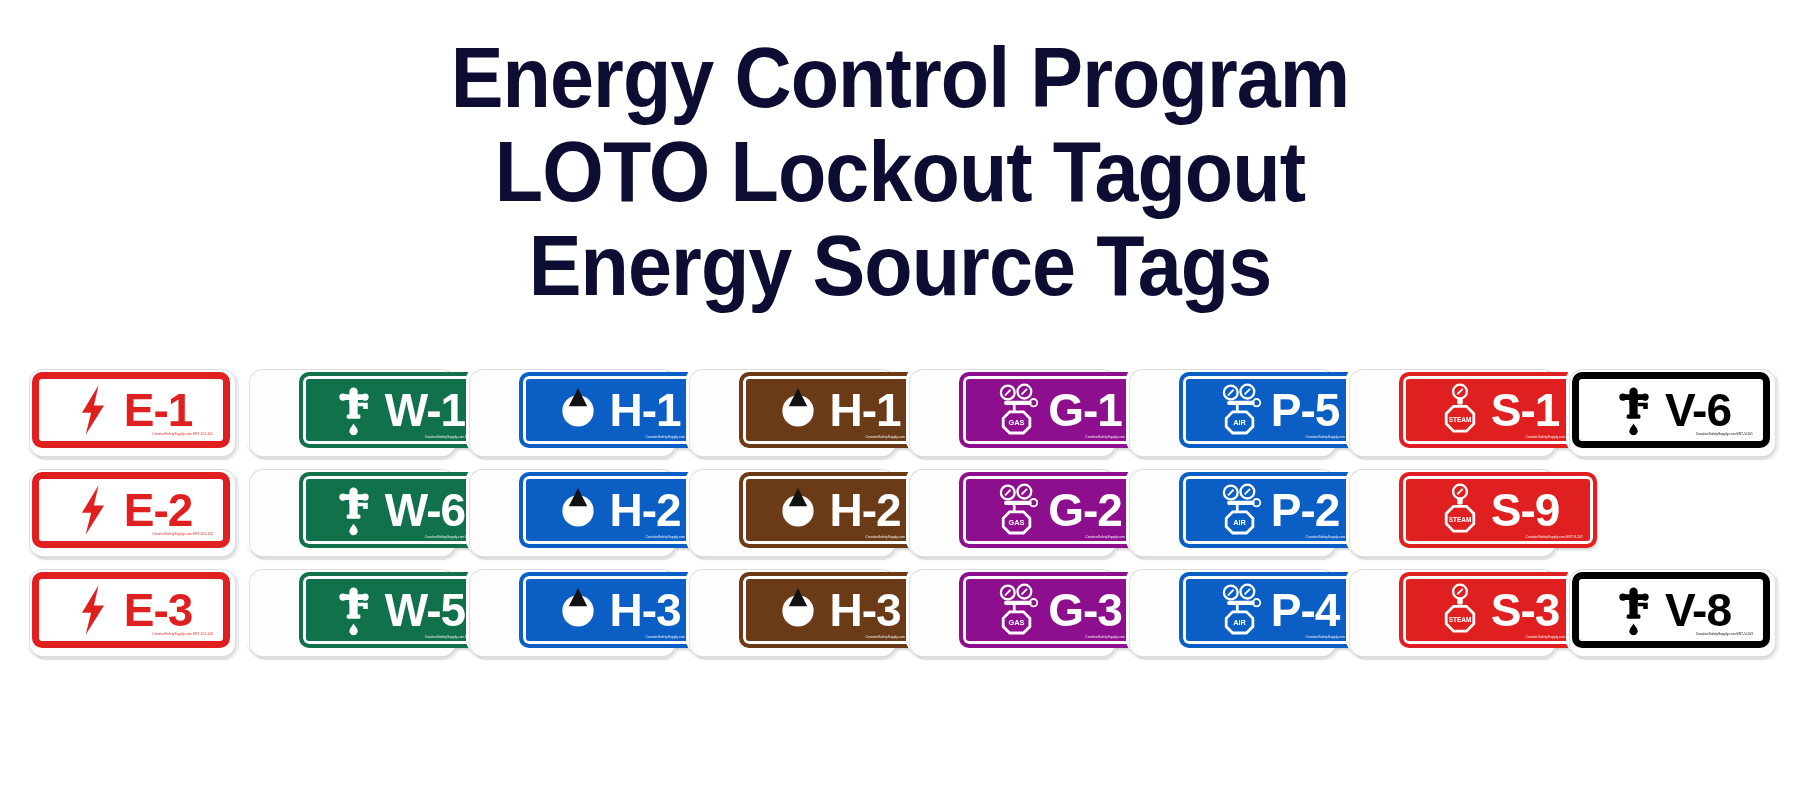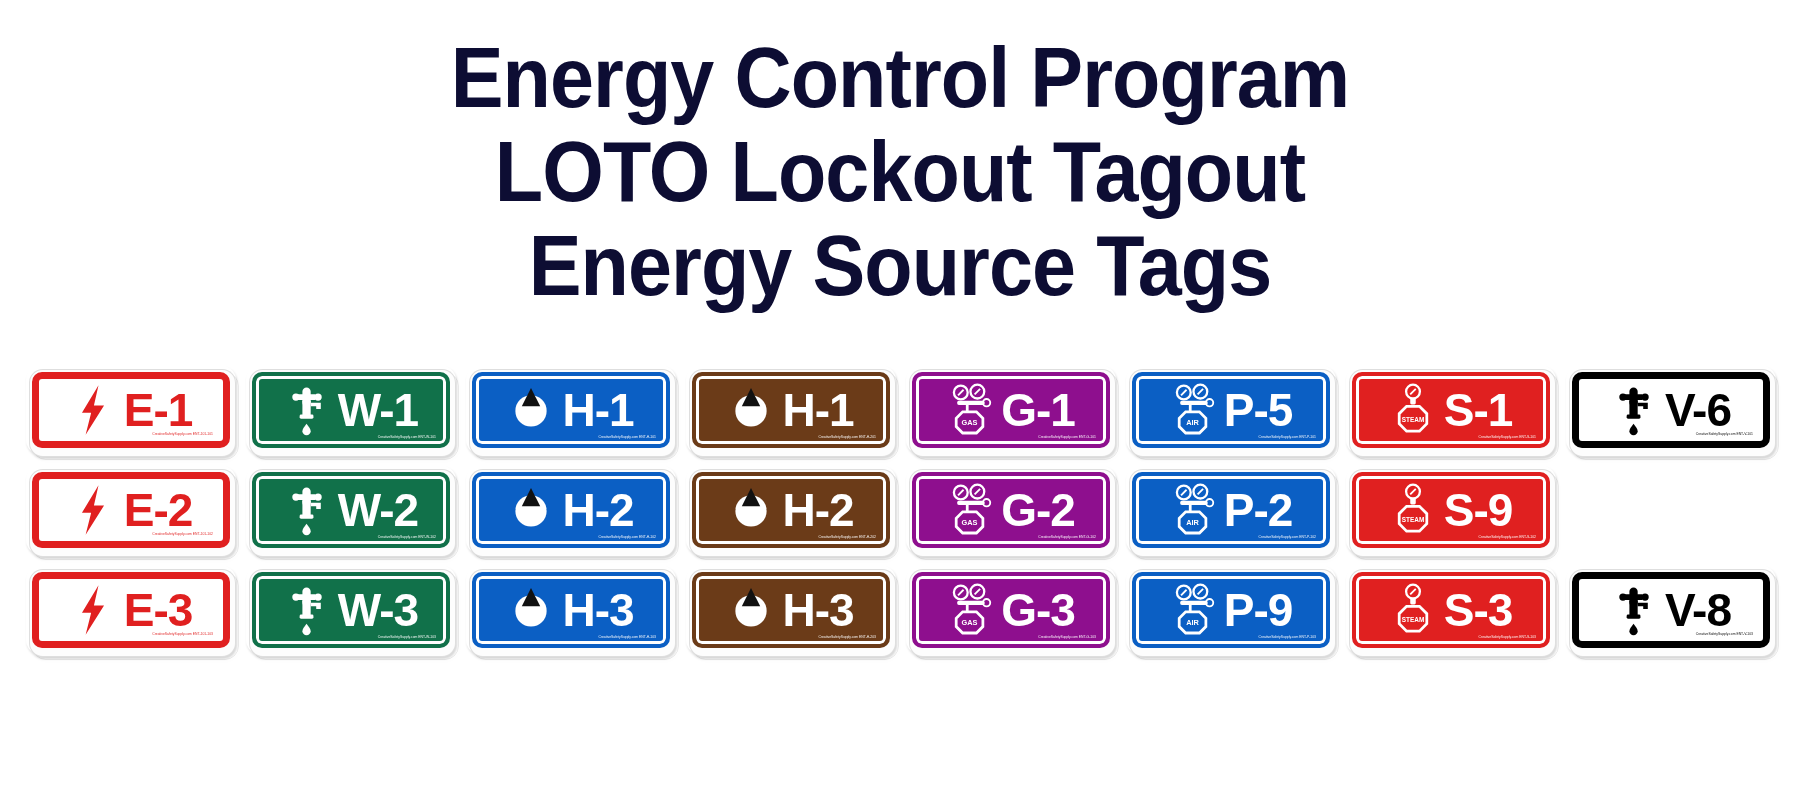--- a/index.html
+++ b/index.html
@@ -100,20 +100,21 @@
     justify-content: center;
     column-gap: 8px;
     overflow: hidden;
   }
 
   
   .tag-inner.solid {
     border: 4px solid var(--tagcolor);
     background: var(--tagcolor);
     box-shadow: inset 0 0 0 3px #ffffff;
+    margin-left: 47px;
   }
   
   .tag-inner.outline {
     border: 7px solid var(--tagcolor);
     background: #ffffff;
   }
 
   .tag-icon {
     flex: 0 0 auto;
     width: 46px;
@@ -304,21 +305,21 @@
               <svg viewBox="0 0 100 120" width="46" height="56">
                 <path d="M30 26 h10 v-6 a9 9 0 0 1 18 0 v6 h10 v12 h-10 v6 a9 9 0 0 1 -18 0 v-6 h-10 z" fill="#ffffff"></path>
                 <circle cx="26" cy="32" r="8" fill="#ffffff"></circle>
                 <circle cx="74" cy="32" r="8" fill="#ffffff"></circle>
                 <rect x="40" y="38" width="18" height="34" rx="3" fill="#ffffff"></rect>
                 <path d="M58 44 h22 v14 h-10 v-6 h-12 z" fill="#ffffff"></path>
                 <rect x="34" y="70" width="30" height="9" rx="3" fill="#ffffff"></rect>
                 <path d="M49 90 c6 8 9 12 9 16 a9 9 0 0 1 -18 0 c0 -4 3 -8 9 -16 z" fill="#ffffff"></path>
               </svg>
             </span>
-            <span class="tag-label">W-2</span>
+            <span class="tag-label">W-6</span>
             <span class="tag-fineprint">CreativeSafetySupply.com  ENT-W-102</span>
           </div>
         </div>
         <div class="tag">
           <div class="tag-inner solid" style="--tagcolor: #0b5fc4;">
             <span class="tag-icon">
               <svg viewBox="0 0 100 120" width="46" height="56">
                 <circle cx="50" cy="62" r="34" fill="#ffffff"></circle>
                 <path d="M50 12 L70 52 L30 52 Z" fill="#111111"></path>
               </svg>
@@ -411,21 +412,21 @@
               <svg viewBox="0 0 100 120" width="46" height="56">
                 <path d="M30 26 h10 v-6 a9 9 0 0 1 18 0 v6 h10 v12 h-10 v6 a9 9 0 0 1 -18 0 v-6 h-10 z" fill="#ffffff"></path>
                 <circle cx="26" cy="32" r="8" fill="#ffffff"></circle>
                 <circle cx="74" cy="32" r="8" fill="#ffffff"></circle>
                 <rect x="40" y="38" width="18" height="34" rx="3" fill="#ffffff"></rect>
                 <path d="M58 44 h22 v14 h-10 v-6 h-12 z" fill="#ffffff"></path>
                 <rect x="34" y="70" width="30" height="9" rx="3" fill="#ffffff"></rect>
                 <path d="M49 90 c6 8 9 12 9 16 a9 9 0 0 1 -18 0 c0 -4 3 -8 9 -16 z" fill="#ffffff"></path>
               </svg>
             </span>
-            <span class="tag-label">W-3</span>
+            <span class="tag-label">W-5</span>
             <span class="tag-fineprint">CreativeSafetySupply.com  ENT-W-103</span>
           </div>
         </div>
         <div class="tag">
           <div class="tag-inner solid" style="--tagcolor: #0b5fc4;">
             <span class="tag-icon">
               <svg viewBox="0 0 100 120" width="46" height="56">
                 <circle cx="50" cy="62" r="34" fill="#ffffff"></circle>
                 <path d="M50 12 L70 52 L30 52 Z" fill="#111111"></path>
               </svg>
@@ -473,21 +474,21 @@
                 <circle cx="66" cy="20" r="15" fill="none" stroke="#ffffff" stroke-width="5"></circle>
                 <line x1="24" y1="28" x2="36" y2="16" stroke="#ffffff" stroke-width="4"></line>
                 <line x1="60" y1="26" x2="72" y2="14" stroke="#ffffff" stroke-width="4"></line>
                 <rect x="22" y="40" width="60" height="9" rx="4" fill="#ffffff"></rect>
                 <circle cx="86" cy="44" r="8" fill="none" stroke="#ffffff" stroke-width="4"></circle>
                 <line x1="44" y1="48" x2="44" y2="62" stroke="#ffffff" stroke-width="6"></line>
                 <path d="M34 64 h30 l14 14 v18 l-14 14 h-30 l-14 -14 v-18 z" fill="none" stroke="#ffffff" stroke-width="6"></path>
                 <text x="49" y="93" text-anchor="middle" font-family="&quot;Liberation Sans&quot;, sans-serif" font-size="16" font-weight="bold" fill="#ffffff">AIR</text>
               </svg>
             </span>
-            <span class="tag-label">P-9</span>
+            <span class="tag-label">P-4</span>
             <span class="tag-fineprint">CreativeSafetySupply.com  ENT-P-103</span>
           </div>
         </div>
         <div class="tag">
           <div class="tag-inner solid" style="--tagcolor: #e02020;">
             <span class="tag-icon">
               <svg viewBox="0 0 100 120" width="46" height="56">
                 <circle cx="50" cy="20" r="15" fill="none" stroke="#ffffff" stroke-width="5"></circle>
                 <line x1="44" y1="26" x2="56" y2="14" stroke="#ffffff" stroke-width="4"></line>
                 <rect x="44" y="34" width="12" height="14" rx="3" fill="#ffffff"></rect>

